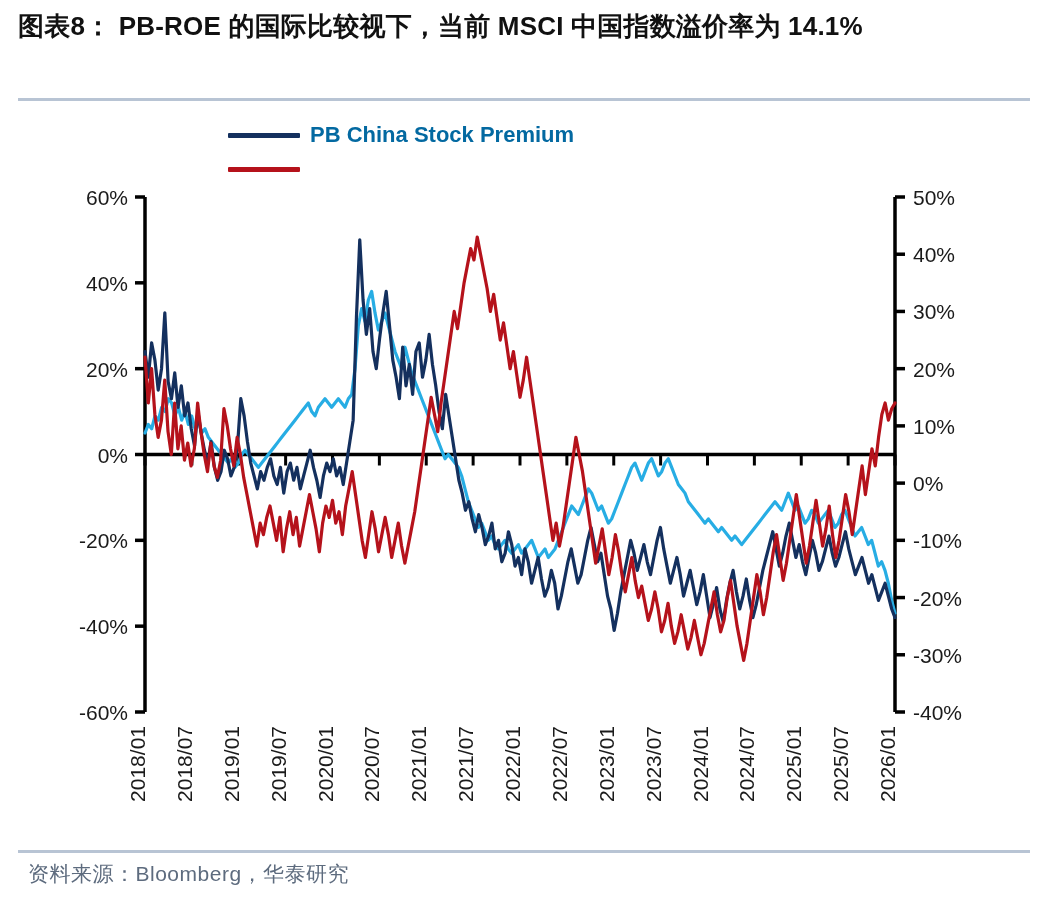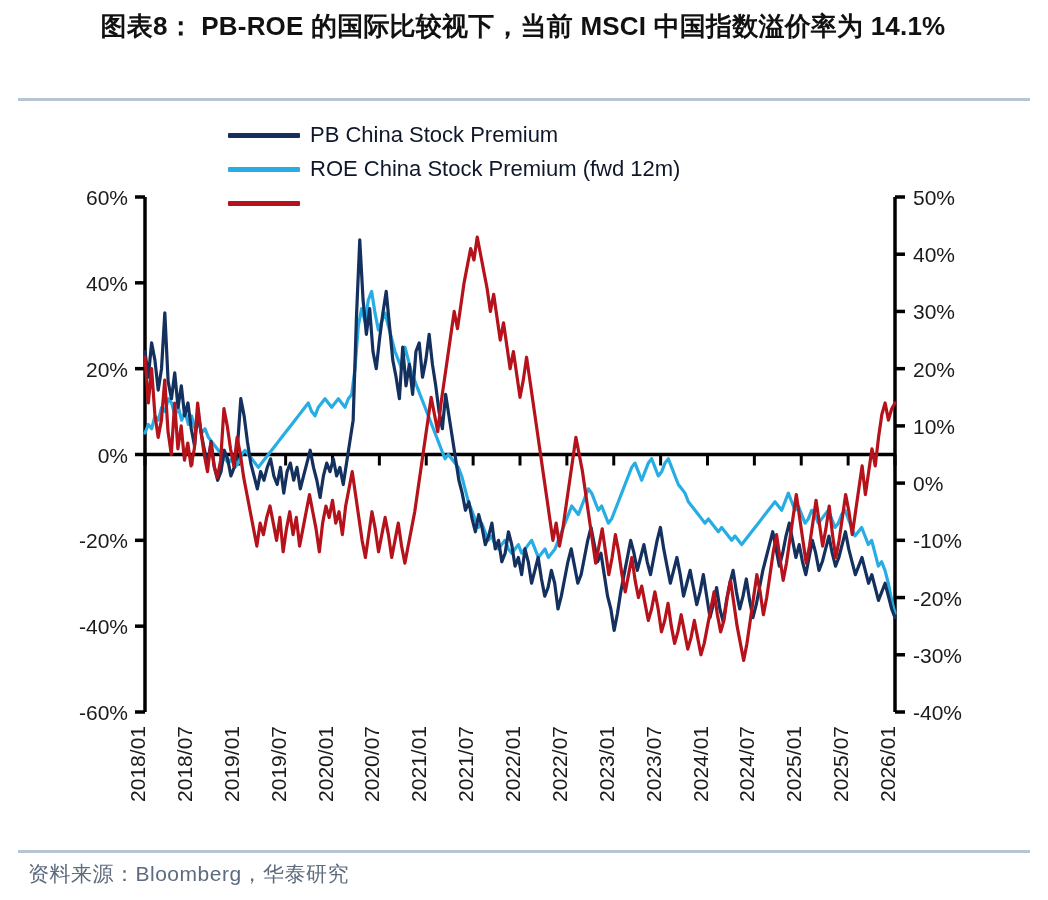--- a/index.html
+++ b/index.html
@@ -1,38 +1,38 @@
 <!DOCTYPE html>
 <html><head>
 <meta charset="utf-8">
 <style>
   html,body{margin:0;padding:0;}
   body{
     width:1048px;height:900px;background:#ffffff;
     font-family:"Liberation Sans","DejaVu Sans",sans-serif;
     color:#000;overflow:hidden;
   }
-  #page{position:relative;width:942px;height:900px;text-align:center;}
+  #page{position:relative;width:942px;height:900px;}
 
   
   .title{
     position:absolute;left:18px;top:8px;width:1010px;
     font-size:26px;font-weight:bold;line-height:1.45;
     letter-spacing:.2px;color:#111;
   }
   .title-rule{
     position:absolute;left:18px;top:98px;width:1012px;height:3px;
     background:#b8c4d4;
   }
 
   
   .legend{position:absolute;left:228px;top:118px;}
   .legend-row{display:flex;align-items:center;height:34px;}
   .legend-swatch{width:72px;height:5px;margin-right:10px;flex:0 0 auto;border-radius:1px;}
-  .legend-label{font-size:22px;color:#0f172a;white-space:nowrap;line-height:1;}
+  .legend-label{font-size:22px;color:#0369a1;white-space:nowrap;line-height:1;font-weight:bold;}
 
   
   #plot{position:absolute;left:0;top:0;width:1048px;height:900px;}
 
   .axis-text{font-size:21px;fill:#1a1a1a;font-family:"Liberation Sans","DejaVu Sans",sans-serif;}
   .xtick-text{font-size:21px;fill:#1a1a1a;font-family:"Liberation Sans","DejaVu Sans",sans-serif;}
 
   
   .footer-rule{position:absolute;left:18px;top:850px;width:1012px;height:3px;background:#b8c4d4;}
   .footer{
@@ -45,24 +45,20 @@
 
 <div id="page">
 
   <div class="title">图表8： PB-ROE 的国际比较视下，当前 MSCI 中国指数溢价率为 14.1%</div>
   <div class="title-rule"></div>
 
   <div class="legend">
     <div class="legend-row">
       <span class="legend-swatch" style="background:#14305e"></span>
       <span class="legend-label">PB China Stock Premium</span>
-    </div>
-    <div class="legend-row">
-      <span class="legend-swatch" style="background:#27ade4"></span>
-      <span class="legend-label">ROE China Stock Premium (fwd 12m)</span>
     </div>
     <div class="legend-row">
       <span class="legend-swatch" style="background:#b5121b"></span>
     </div>
   </div>
 
   <svg id="plot" viewBox="0 0 1048 900" xmlns="http://www.w3.org/2000/svg">
     <g id="g-left-axis">
         <line x1="145" y1="197" x2="145" y2="712" stroke="#000" stroke-width="3.5"></line>
         <line x1="135" y1="197" x2="145" y2="197" stroke="#000" stroke-width="3.5"></line>

